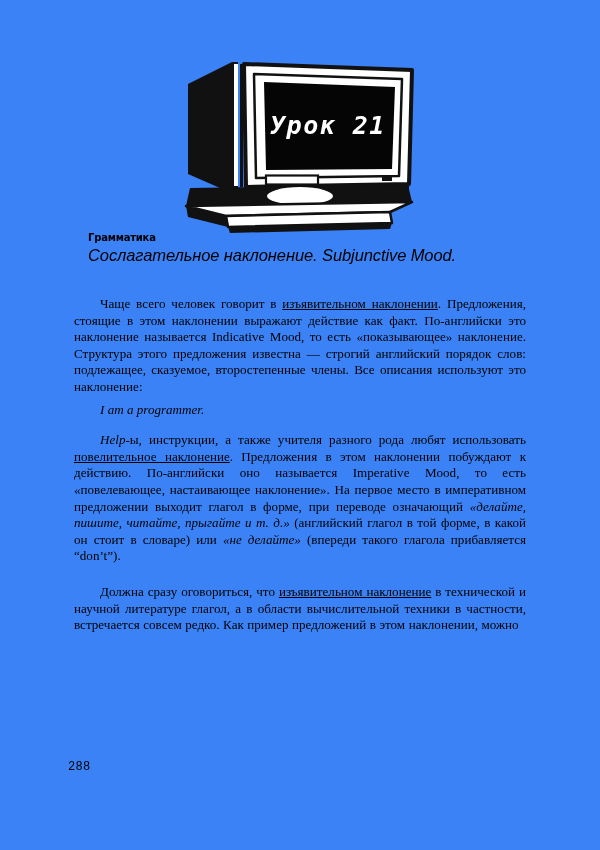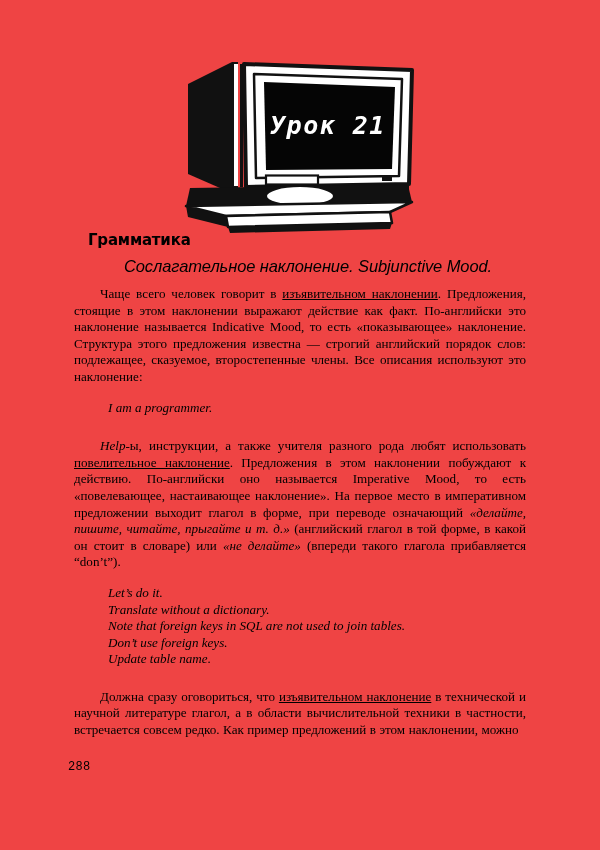--- a/index.html
+++ b/index.html
@@ -14,21 +14,21 @@
     font-family: "Liberation Serif", serif;
     color: #000000;
     position: relative;
   }
 
   .page {
     position: absolute;
     left: 0; top: 0;
     width: 600px;
     height: 850px;
-    background: #ef4444;
+    background: #3b82f6;
   }
 
   
   .illustration {
     position: absolute;
     left: 176px;
     top: 56px;
     width: 268px;
     height: 180px;
   }
@@ -37,59 +37,58 @@
   
   .heading-block {
     position: absolute;
     left: 88px;
     top: 232px;
     width: 440px;
   }
   .h-grammar {
     font-family: "DejaVu Sans", sans-serif;
     font-weight: bold;
-    font-size: 15px;
+    font-size: 10px;
     letter-spacing: -0.2px;
     line-height: 1.15;
     margin: 0 0 2px 0;
   }
   .h-subject {
     font-family: "Liberation Sans", sans-serif;
     font-style: oblique;
     font-weight: normal;
     font-size: 16.5px;
     letter-spacing: -0.1px;
     line-height: 1.2;
-    margin: 8px;
-    text-align: center;
+    margin: 0;
   }
 
   
   .body-col {
     position: absolute;
     left: 74px;
-    top: 286px;
+    top: 296px;
     width: 452px;
   }
   p.para {
     margin: 0 0 0 0;
     font-size: 13.1px;
     line-height: 16.6px;
     text-align: justify;
     text-indent: 26px;
     text-justify: inter-word;
     hyphens: manual;
     word-spacing: 0.2px;
   }
   .gap-sm { height: 6px; }
   .gap-md { height: 13px; }
   .gap-lg { height: 14px; }
 
   .examples {
-    margin: 8px;
+    margin: 0;
     padding: 0 0 0 26px;
     list-style: none;
   }
   .examples li {
     font-style: italic;
     font-size: 13.1px;
     line-height: 16.6px;
     white-space: nowrap;
   }
 
@@ -161,27 +160,20 @@
     <ul class="examples">
       <li>I am a programmer.</li>
     </ul>
 
     <div class="gap-lg"></div>
 
     <p class="para"><i class="i">Help</i><span>-ы, инструкции, а также учителя разного рода любят использовать </span><u class="u">повелительное наклонение</u><span>. Предложения в этом наклонении побуждают к действию. По-английски оно называется Imperative Mood, то есть «повелевающее, настаивающее наклонение». На первое место в императивном предложении выходит глагол в форме, при переводе означающий </span><i class="i">«делайте, пишите, читайте, прыгайте и т. д.»</i><span> (английский глагол в той форме, в какой он стоит в словаре) или </span><i class="i">«не делайте»</i><span>  (впереди такого глагола прибавляется “don’t”).</span></p>
 
     <div class="gap-sm"></div>
 
-    <ul class="examples">
-      <li>Let’s do it.</li>
-      <li>Translate without a dictionary.</li>
-      <li>Note that foreign keys in SQL are not used to join tables.</li>
-      <li>Don’t use foreign keys.</li>
-      <li>Update table name.</li>
-    </ul>
 
     <div class="gap-md"></div>
 
     <p class="para"><span>Должна сразу оговориться, что </span><u class="u">изъявительном наклонение</u><span> в технической и научной  литературе глагол, а в области вычислительной техники в частности, встречается совсем редко. Как пример предложений в этом наклонении, можно</span></p>
 
   </div>
 
   <div class="folio">288</div>
 
 </div>

